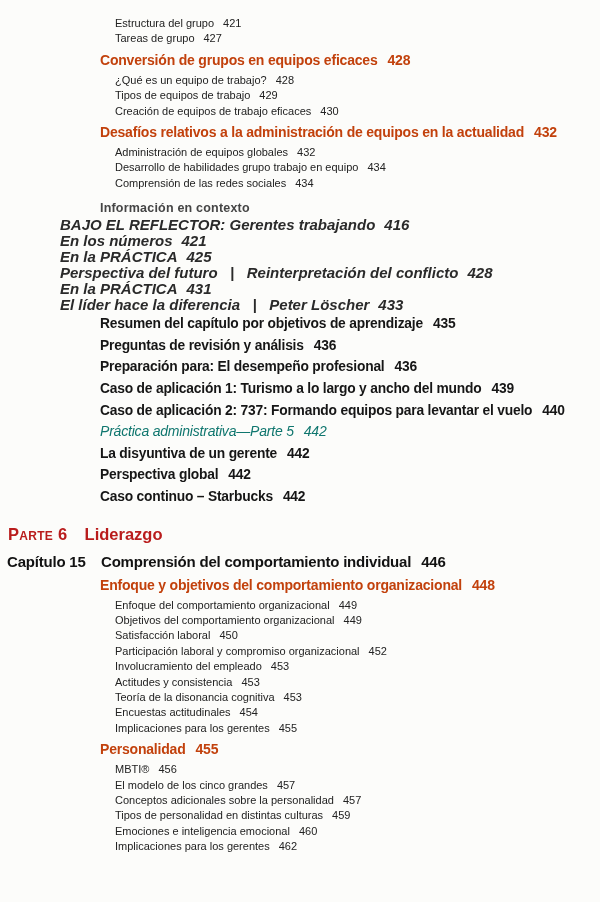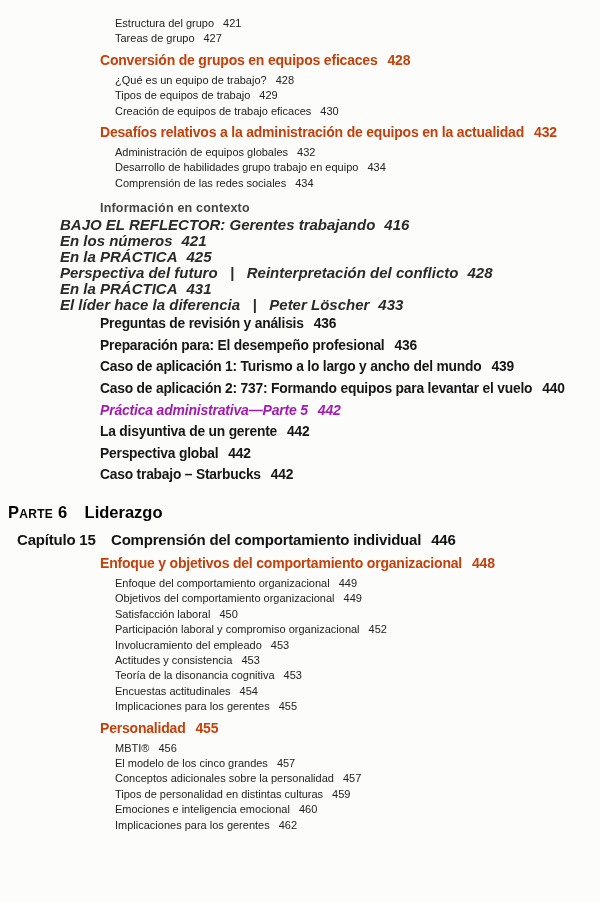--- a/index.html
+++ b/index.html
@@ -75,46 +75,46 @@
     margin-left: 100px;
     font-size: 13.8px;
     font-weight: bold;
     line-height: 21.6px;
     letter-spacing: -0.2px;
     color: #161616;
   }
   .row.end_italic {
     margin-left: 100px;
     font-size: 14px;
-    font-weight: bold;
+    font-weight: normal;
     font-style: italic;
     line-height: 21.6px;
     letter-spacing: -0.2px;
-    color: #a21caf;
+    color: #0f766e;
   }
 
   
   .row.part {
     margin-left: 8px;
     margin-top: 15px;
     font-size: 16.5px;
     font-weight: bold;
     line-height: 23px;
-    color: #000000;
+    color: #b91c1c;
   }
   .row.part .part-label {
     font-variant: small-caps;
     letter-spacing: 0.3px;
   }
   .row.part .part-title { margin-left: 17px; }
 
   
   .row.chapter {
     display: flex;
-    margin-left: 17px;
+    margin-left: 7px;
     margin-top: 5px;
     font-size: 15px;
     font-weight: bold;
     line-height: 21px;
     letter-spacing: -0.2px;
     color: #121212;
   }
   .row.chapter .ch-prefix {
     flex: 0 0 auto;
     width: 94px;
@@ -135,28 +135,29 @@
     <div class="row sub"><span class="lbl">Administración de equipos globales</span><span class="pg">432</span></div>
     <div class="row sub"><span class="lbl">Desarrollo de habilidades grupo trabajo en equipo</span><span class="pg">434</span></div>
     <div class="row sub"><span class="lbl">Comprensión de las redes sociales</span><span class="pg">434</span></div>
     <div class="row context_head"><span class="lbl">Información en contexto</span></div>
     <div class="row feature"><span class="lbl">BAJO EL REFLECTOR: Gerentes trabajando</span><span class="pg">416</span></div>
     <div class="row feature"><span class="lbl">En los números</span><span class="pg">421</span></div>
     <div class="row feature"><span class="lbl">En la PRÁCTICA</span><span class="pg">425</span></div>
     <div class="row feature"><span class="lbl">Perspectiva del futuro   |   Reinterpretación del conflicto</span><span class="pg">428</span></div>
     <div class="row feature"><span class="lbl">En la PRÁCTICA</span><span class="pg">431</span></div>
     <div class="row feature"><span class="lbl">El líder hace la diferencia   |   Peter Löscher</span><span class="pg">433</span></div>
+    <div class="row end"><span class="lbl">Resumen del capítulo por objetivos de aprendizaje</span><span class="pg">435</span></div>
     <div class="row end"><span class="lbl">Preguntas de revisión y análisis</span><span class="pg">436</span></div>
     <div class="row end"><span class="lbl">Preparación para: El desempeño profesional</span><span class="pg">436</span></div>
     <div class="row end"><span class="lbl">Caso de aplicación 1: Turismo a lo largo y ancho del mundo</span><span class="pg">439</span></div>
     <div class="row end"><span class="lbl">Caso de aplicación 2: 737: Formando equipos para levantar el vuelo</span><span class="pg">440</span></div>
     <div class="row end_italic"><span class="lbl">Práctica administrativa—Parte 5</span><span class="pg">442</span></div>
     <div class="row end"><span class="lbl">La disyuntiva de un gerente</span><span class="pg">442</span></div>
     <div class="row end"><span class="lbl">Perspectiva global</span><span class="pg">442</span></div>
-    <div class="row end"><span class="lbl">Caso trabajo – Starbucks</span><span class="pg">442</span></div>
+    <div class="row end"><span class="lbl">Caso continuo – Starbucks</span><span class="pg">442</span></div>
     <div class="row part"><span class="part-label">Parte 6</span><span class="part-title">Liderazgo</span></div>
     <div class="row chapter">
       <span class="ch-prefix">Capítulo 15</span>
       <span class="ch-body"><span class="lbl">Comprensión del comportamiento individual</span><span class="pg">446</span></span>
     </div>
     <div class="row heading"><span class="lbl">Enfoque y objetivos del comportamiento organizacional</span><span class="pg">448</span></div>
     <div class="row sub"><span class="lbl">Enfoque del comportamiento organizacional</span><span class="pg">449</span></div>
     <div class="row sub"><span class="lbl">Objetivos del comportamiento organizacional</span><span class="pg">449</span></div>
     <div class="row sub"><span class="lbl">Satisfacción laboral</span><span class="pg">450</span></div>
     <div class="row sub"><span class="lbl">Participación laboral y compromiso organizacional</span><span class="pg">452</span></div>

